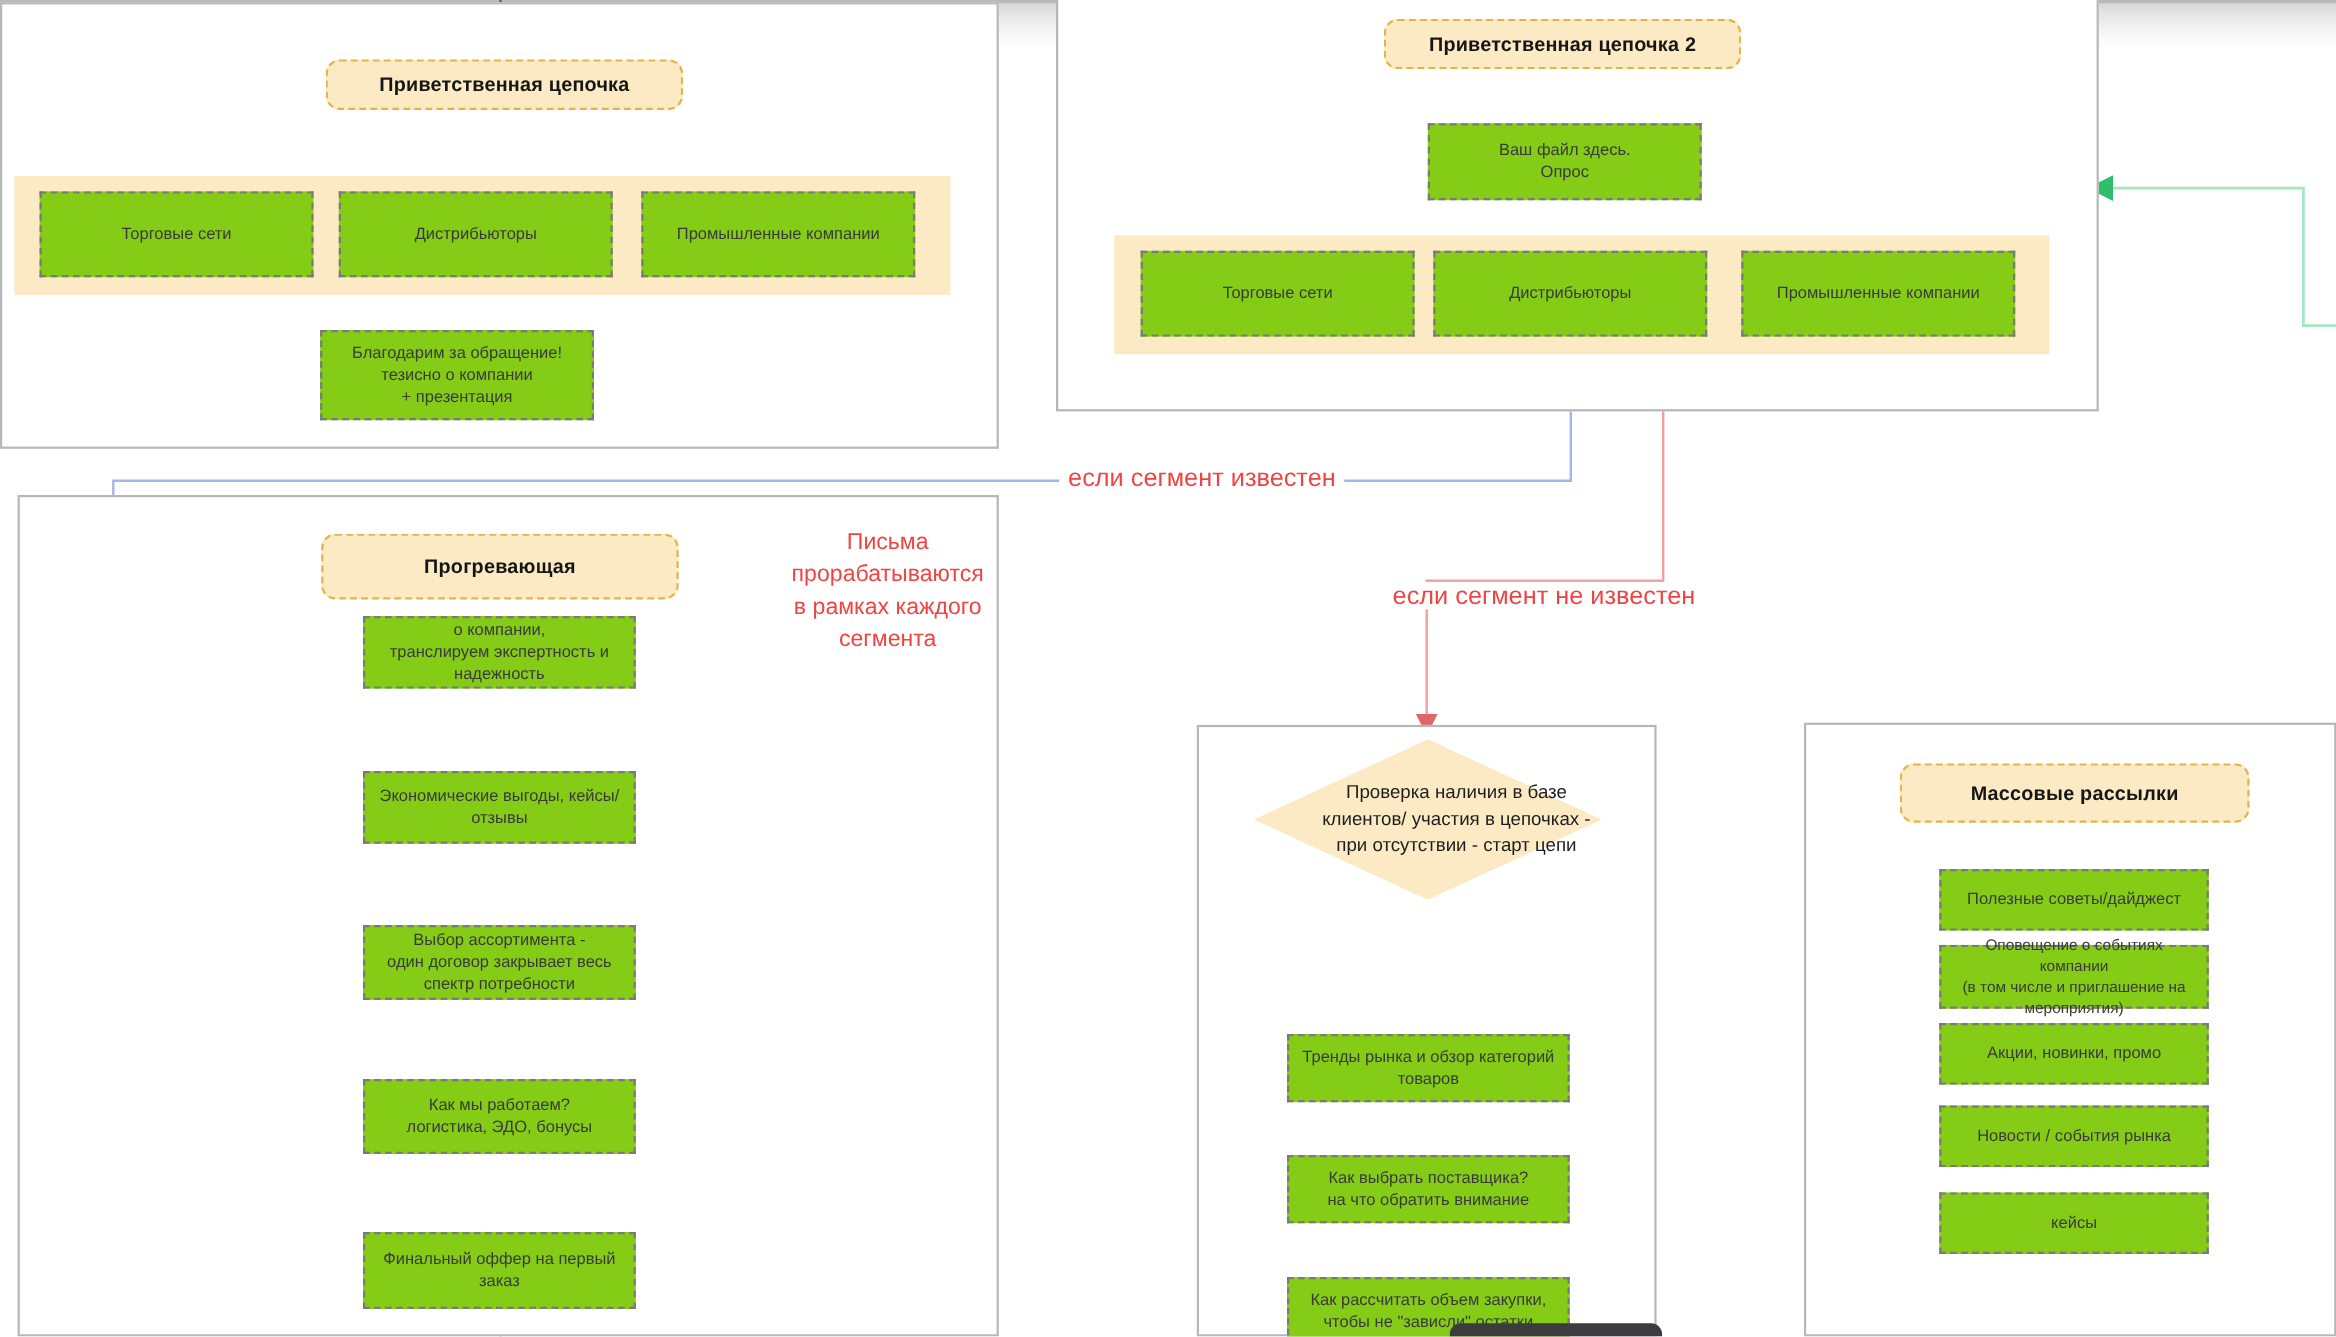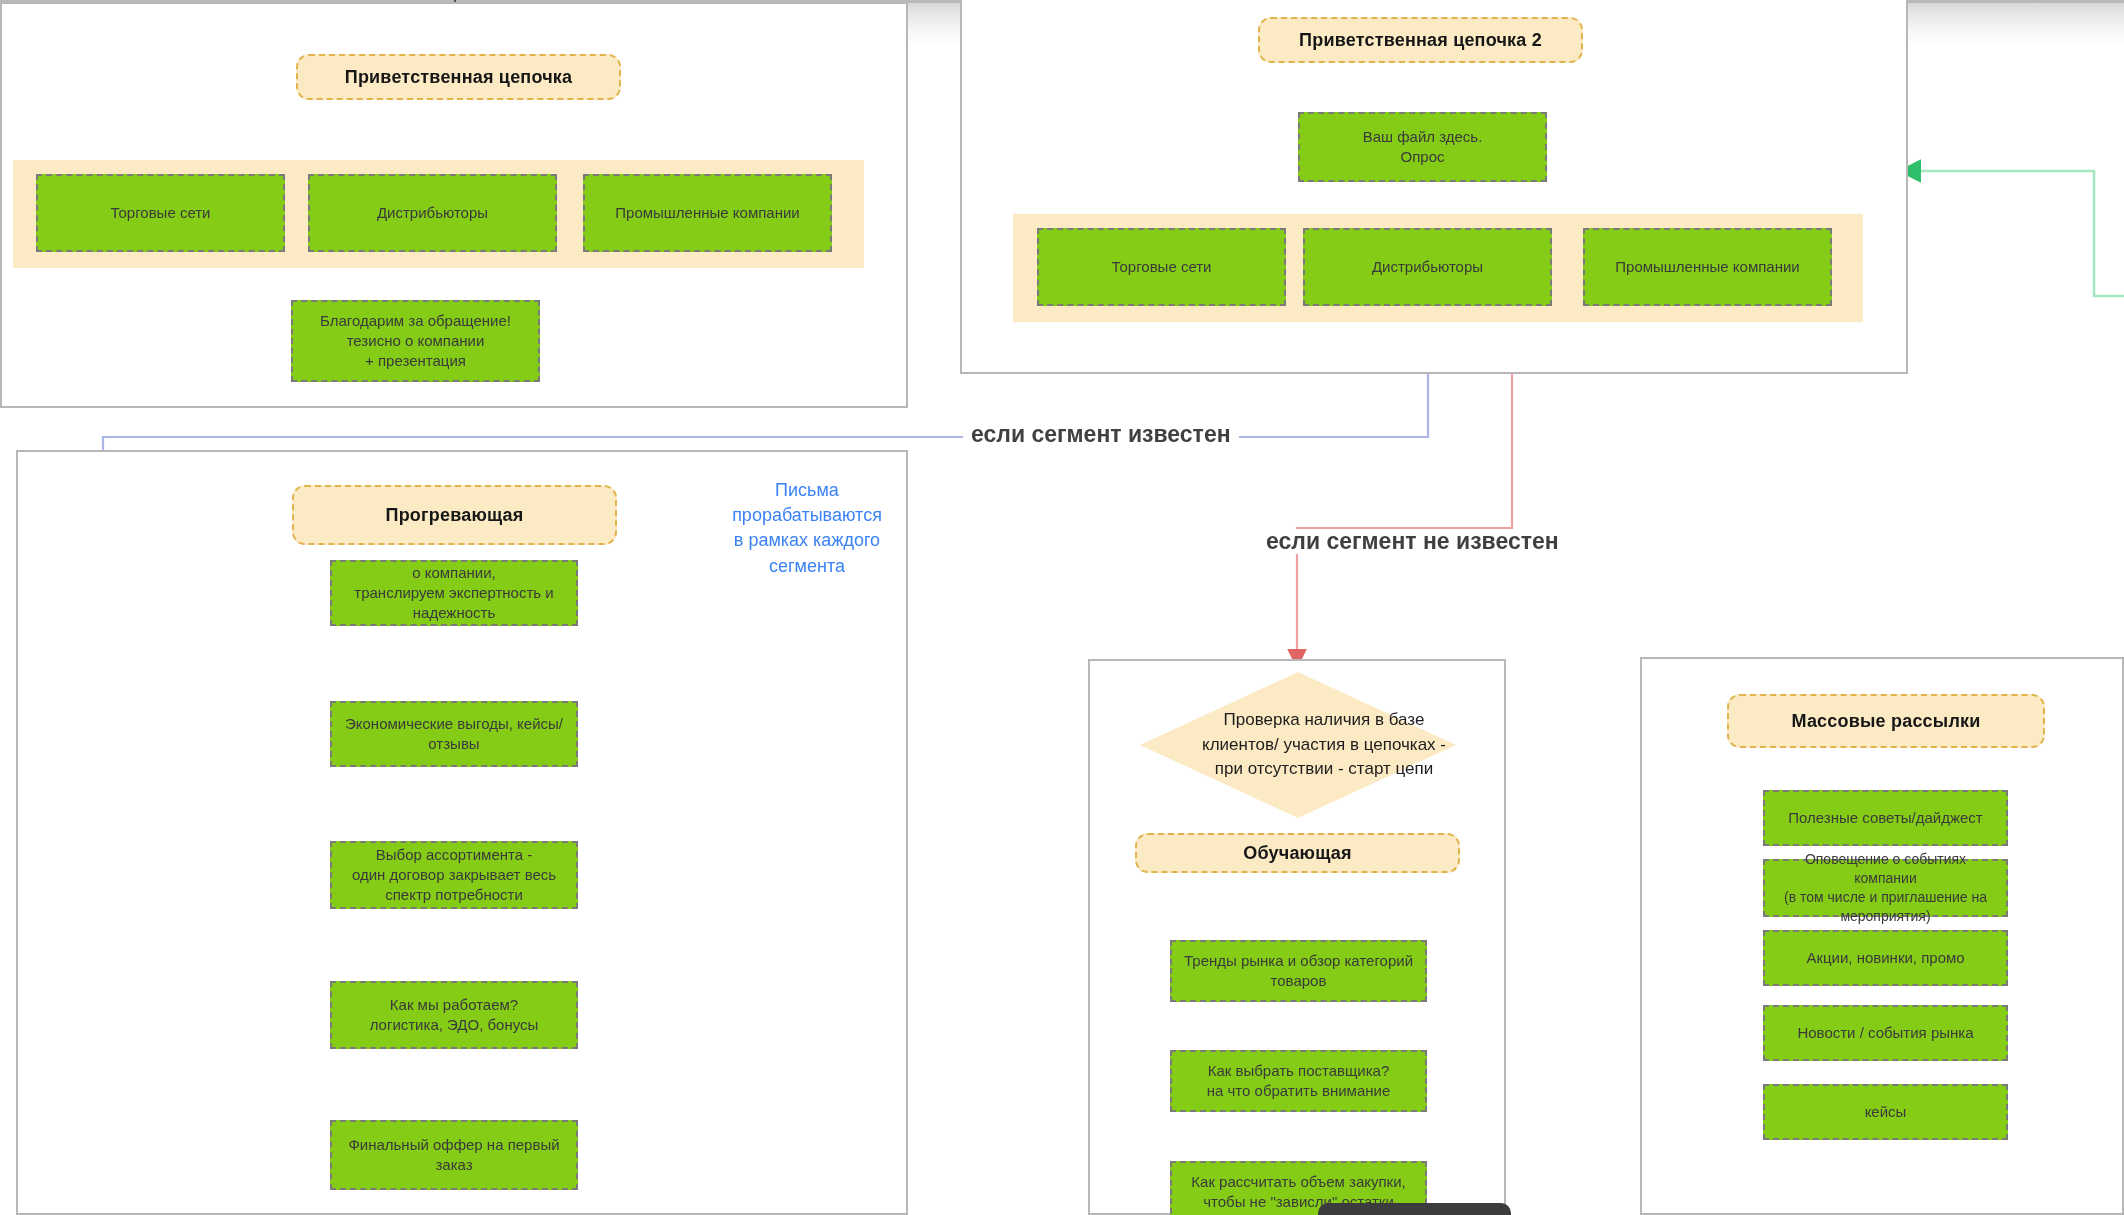--- a/index.html
+++ b/index.html
@@ -64,33 +64,32 @@
     color:#161616;
     font-weight:bold;
     font-size:18px;
     letter-spacing:.2px;
   }
 
   
   .caption{
     position:absolute;
     text-align:center;
-    color:#3b82f6;
-    font-size:18px;
+    color:#ef4444;
+    font-size:21px;
     line-height:1.4;
   }
   .edge-label{
     position:absolute;
-    color:#404040;
+    color:#ef4444;
     font-size:23px;
     white-space:nowrap;
     background:#ffffff;
     padding:0 8px;
     line-height:1.1;
-    font-weight:bold;
   }
 
   
   .diamond-wrap{position:absolute;}
   .diamond-wrap .shape{
     position:absolute;left:0;top:0;width:100%;height:100%;
     background:#fbeac4;
     clip-path:polygon(50% 0,100% 50%,50% 100%,0 50%);
   }
   .diamond-wrap .txt{
@@ -252,21 +251,20 @@
     <div class="shape"></div>
     <div class="txt">
       <div>
         <div>Проверка наличия в базе</div>
         <div>клиентов/ участия в цепочках -</div>
         <div>при отсутствии - старт цепи</div>
       </div>
     </div>
   </div>
 
-  <div class="chip" style="left:1135px;top:833px;width:325px;height:40px;">Обучающая</div>
 
   <div class="box" style="left:1170px;top:940px;width:257px;height:62px;flex-direction:column;">
     <span>Тренды рынка и обзор категорий</span>
     <span>товаров</span>
   </div>
 
   <div class="box" style="left:1170px;top:1050px;width:257px;height:62px;flex-direction:column;">
     <span>Как выбрать поставщика?</span>
     <span>на что обратить внимание</span>
   </div>

